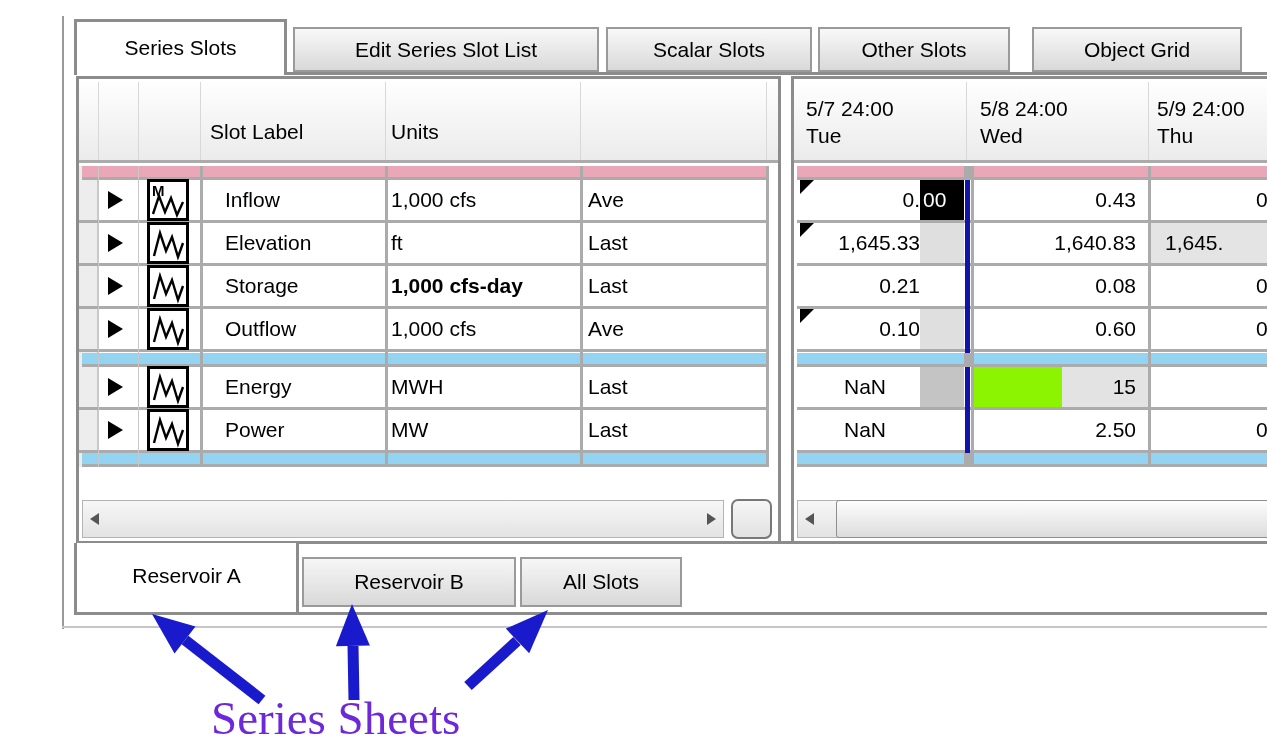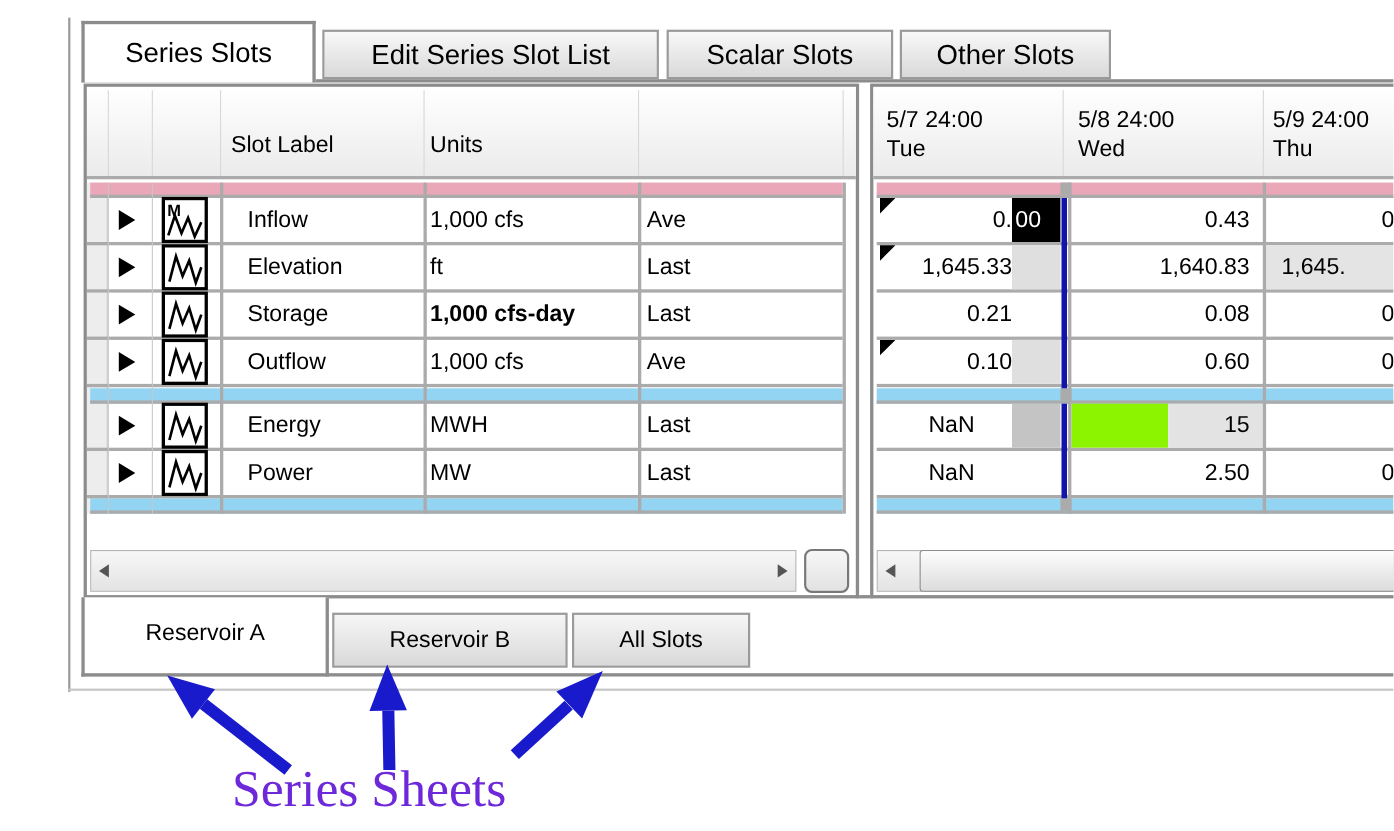--- a/index.html
+++ b/index.html
@@ -1,20 +1,20 @@
 <!DOCTYPE html>
 <html><head>
 <meta charset="utf-8">
 <style>
   html,body{margin:0;padding:0;background:#fff;}
   #stage{position:relative;width:1267px;height:755px;overflow:hidden;background:#fff;
          font-family:"Liberation Sans","DejaVu Sans",sans-serif;color:#000;}
   .abs{position:absolute;}
   
-  .ttab{position:absolute;box-sizing:border-box;text-align:center;font-size:25px;
+  .ttab{position:absolute;box-sizing:border-box;text-align:center;font-size:21px;
         background:linear-gradient(#f8f8f8,#d9d9d9);border:2px solid #9a9a9a;z-index:3;}
   .ttab.active{background:#fff;border:3px solid #8c8c8c;border-bottom:none;z-index:6;}
   
   .stab{position:absolute;box-sizing:border-box;text-align:center;font-size:21px;
         background:linear-gradient(#f6f6f6,#d9d9d9);border:2px solid #9a9a9a;z-index:3;}
   .stab.active{background:#fff;border:3px solid #8c8c8c;border-top:none;z-index:6;}
   .frame{position:absolute;box-sizing:border-box;border:3px solid #8c8c8c;background:#fff;}
   .hdr{position:absolute;background:linear-gradient(#ffffff,#ebebeb);border-bottom:3px solid #ababab;box-sizing:border-box;}
   .hline{position:absolute;background:#d8d8d8;width:1px;}
   .vgrid{position:absolute;background:#ababab;}
@@ -94,20 +94,21 @@
       <line x1="468" y1="686" x2="517" y2="641" stroke-width="11"></line>
       <polygon points="548,610 505.8,628.6 529.2,653.2" stroke="none"></polygon>
     </g>
   </svg>
   <div id="annot-text" style="left:211px;top:691px;color:#6d28d9;">Series Sheets</div>
 
 <div class="ttab active" style="position: absolute; left: 74px; top: 19px; width: 213px; height: 56px; line-height: 52px;">Series Slots</div>
     <div class="ttab" style="position: absolute; left: 293px; top: 27px; width: 306px; height: 45px; line-height: 42px;">Edit Series Slot List</div>
     <div class="ttab" style="position: absolute; left: 606px; top: 27px; width: 206px; height: 45px; line-height: 42px;">Scalar Slots</div>
     <div class="ttab" style="position: absolute; left: 818px; top: 27px; width: 192px; height: 45px; line-height: 42px;">Other Slots</div>
+    <div class="ttab" style="position: absolute; left: 1032px; top: 27px; width: 210px; height: 45px; line-height: 42px;">Object Grid</div>
     <div class="datehdr" style="position: absolute; left: 806px; top: 95px;">5/7 24:00
 Tue</div>
     <div class="datehdr" style="position: absolute; left: 980px; top: 95px;">5/8 24:00
 Wed</div>
     <div class="datehdr" style="position: absolute; left: 1157px; top: 95px;">5/9 24:00
 Thu</div>
     <div class="hline" style="position: absolute; left: 966px; top: 82px; height: 78px;"></div>
     <div class="hline" style="position: absolute; left: 1148px; top: 82px; height: 78px;"></div>
     <div class="hline" style="position: absolute; left: 98px; top: 82px; height: 78px;"></div>
     <div class="hline" style="position: absolute; left: 138px; top: 82px; height: 78px;"></div>

